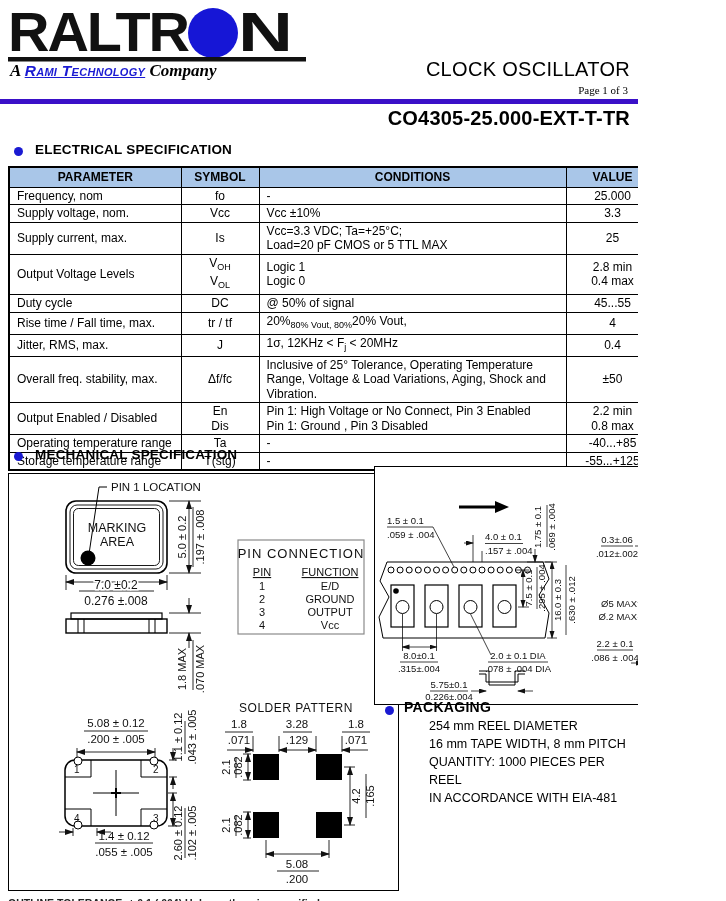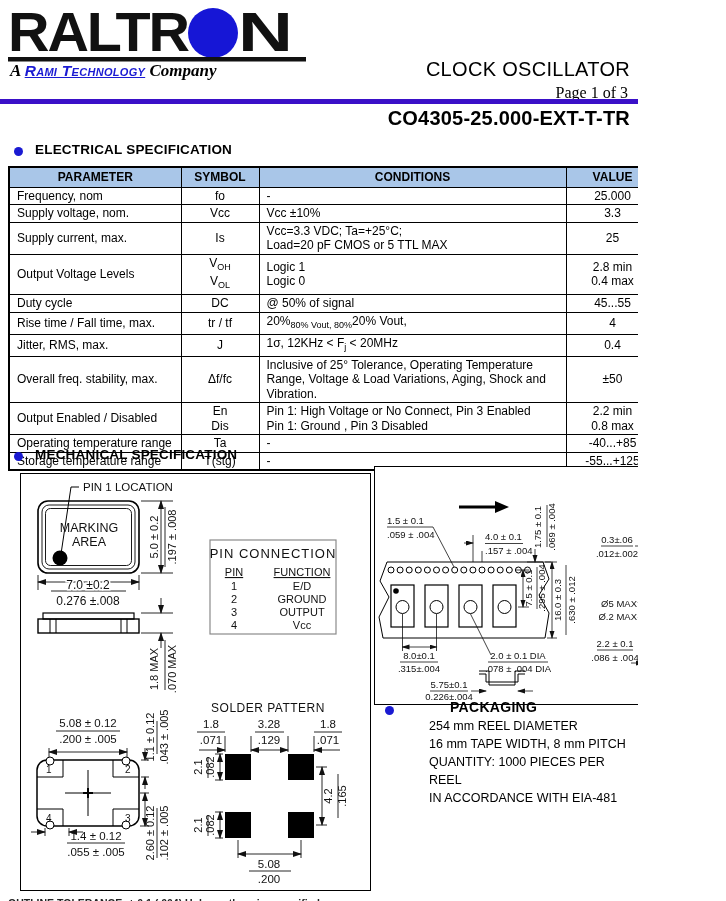--- a/index.html
+++ b/index.html
@@ -4,38 +4,38 @@
 <style>
   html,body{margin:0;padding:0;background:#fff;}
   .page{position:relative;width:638px;height:901px;background:#fff;overflow:hidden;
         font-family:"Liberation Sans",sans-serif;color:#000;}
   .abs{position:absolute;}
   
   .tagline{font-family:"Liberation Serif",serif;font-style:italic;font-weight:bold;font-size:17px;}
   .tagline .brand{font-family:"Liberation Sans",sans-serif;font-style:italic;font-variant:small-caps;
         color:#1a1ad2;text-decoration:underline;font-size:15.5px;letter-spacing:.3px;}
   .doc-title{font-size:20px;font-weight:normal;letter-spacing:.3px;}
-  .page-num{font-family:"Liberation Serif",serif;font-size:16px;}
+  .page-num{font-family:"Liberation Serif",serif;font-size:11px;}
   .rule{background:#3a10c8;}
   .part-no{font-size:20px;font-weight:bold;letter-spacing:.2px;}
   
   .bullet{width:9px;height:9px;border-radius:50%;background:#1a1ad2;}
   .sec-h{font-size:13.5px;font-weight:bold;letter-spacing:.2px;}
   
   table.elec{border-collapse:collapse;width:710px;font-size:12px;border:2px solid #000;table-layout:fixed;}
   table.elec th,table.elec td{border:1px solid #000;padding:1px 7px;line-height:14.5px;vertical-align:middle;}
   table.elec th{background:#a9c6e8;font-weight:bold;padding:2px 4px;}
   td.c0,td.c2{text-align:left;}
   td.c1,td.c3,td.c4{text-align:center;}
   sub{font-size:9px;}
   
   .mech-box{border:1.5px solid #000;background:#fff;}
   svg text{font-family:"Liberation Sans",sans-serif;fill:#111;}
   .pkg-lines{font-size:12.5px;line-height:18px;}
-  .pkg-h{font-size:14px;font-weight:bold;letter-spacing:.3px;margin-left:46px;}
+  .pkg-h{font-size:14px;font-weight:bold;letter-spacing:.3px;}
   .footer-clip{font-size:10.5px;font-weight:bold;color:#222;white-space:nowrap;}
 </style>
 </head>
 <body>
 
 <div class="page">
 
   <svg class="abs" style="left:8px;top:6px;" width="302" height="58" viewBox="0 0 302 58">
     <text x="0" y="45" font-size="55" font-weight="bold" letter-spacing="-2" textLength="180" lengthAdjust="spacingAndGlyphs" fill="#111">RALTR</text>
     <circle cx="205" cy="27" r="25" fill="#1616d6"></circle>
@@ -151,21 +151,21 @@
           <td class="c2">-</td>
           <td class="c3">-55...+125</td>
           <td class="c4">°C</td>
         </tr>
       </tbody>
   </table>
 
   <div class="abs bullet" style="left:14px;top:452px;"></div>
   <div class="abs sec-h" style="left:35px;top:447px;">MECHANICAL SPECIFICATION</div>
 
-  <div class="abs mech-box" style="left:20px;top:473px;width:349px;height:416px;">
+  <div class="abs mech-box" style="left:8px;top:473px;width:349px;height:416px;padding-left:40px;">
   <svg width="347" height="413" viewBox="0 0 347 413">
     <defs>
       <marker id="ah1" markerWidth="9" markerHeight="8" refX="8" refY="3" orient="auto-start-reverse" markerUnits="userSpaceOnUse">
         <path d="M0,0L9,3L0,6z" fill="#111"></path>
       </marker>
     </defs>
 
     <g stroke="#000" fill="none">
       <rect x="17" y="27" width="101" height="72" rx="10" stroke-width="1.6"></rect>
       <rect x="21" y="31" width="93" height="64" rx="7" stroke-width="0.9"></rect>

